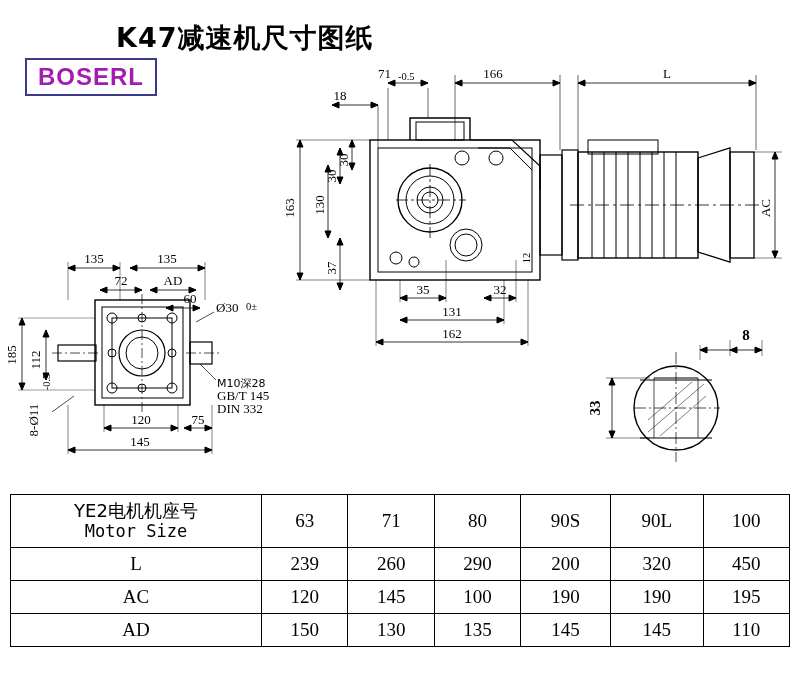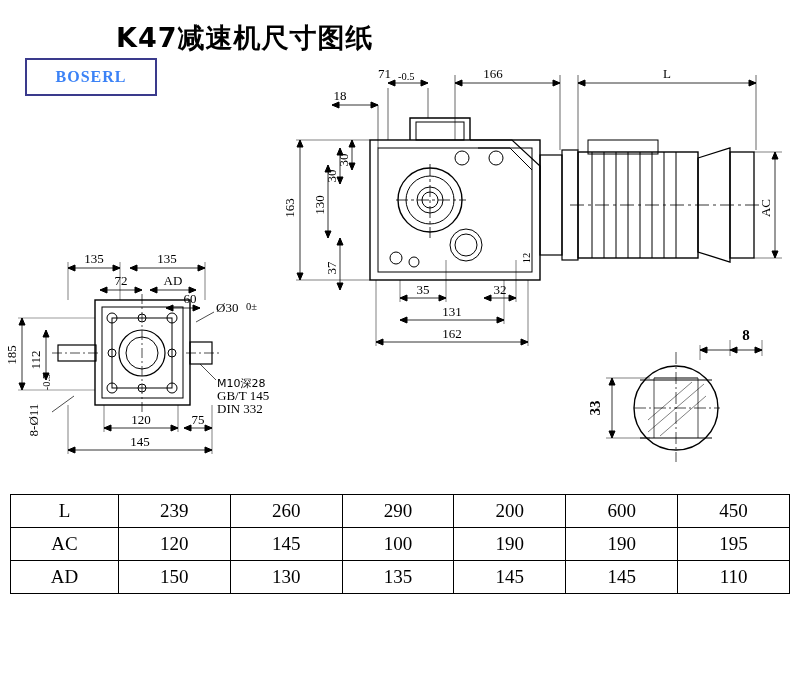--- a/index.html
+++ b/index.html
@@ -18,22 +18,22 @@
     letter-spacing:1px;
     margin-left:48px;
   }
   .logo-box{
     position:absolute;left:25px;top:58px;
     width:128px;height:34px;
     border:2px solid #3a3a8c;
     display:flex;align-items:center;justify-content:center;
   }
   .logo-text{
-    font-family:Liberation Serif, serif;
-    font-size:16px;font-weight:bold;color:#3b82f6;
+    font-family:Liberation Sans, sans-serif;
+    font-size:24px;font-weight:bold;color:#a21caf;
     letter-spacing:1px;
   }
   svg.draw{position:absolute;left:0;top:0;width:800px;height:678px;}
   .dim{font-family:"Liberation Serif", serif;font-size:13px;fill:#000;}
   .dim-sm{font-family:"Liberation Serif", serif;font-size:10.5px;fill:#000;}
   .dim-lg{font-family:"Liberation Serif", serif;font-size:15px;fill:#000;font-weight:bold;}
   .cjk{font-family:"DejaVu Sans", sans-serif;font-size:11px;fill:#000;}
 
   
   table.spec{
@@ -327,27 +327,39 @@
   <text class="cjk" x="217" y="387">M10深28</text>
   <text class="dim" x="217" y="400">GB/T 145</text>
   <text class="dim" x="217" y="413">DIN 332</text>
 
   <text class="dim-lg" x="746" y="340" text-anchor="middle">8</text>
   <text class="dim-lg" x="600" y="408" text-anchor="middle" transform="rotate(-90 600,408)">33</text>
 </svg>
 
 <table class="spec">
   <tbody>
+      <tr class="hdr">
+    <td class="head">
+      <span class="l1">YE2电机机座号</span>
+      <span class="l2">Motor Size</span>
+    </td>
+    <td>63</td>
+    <td>71</td>
+    <td>80</td>
+    <td>90S</td>
+    <td>90L</td>
+    <td>100</td>
+  </tr>
   <tr>
     <td class="lbl">L</td>
     <td>239</td>
     <td>260</td>
     <td>290</td>
     <td>200</td>
-    <td>600</td>
+    <td>320</td>
     <td>450</td>
   </tr>
   <tr>
     <td class="lbl">AC</td>
     <td>120</td>
     <td>145</td>
     <td>100</td>
     <td>190</td>
     <td>190</td>
     <td>195</td>

